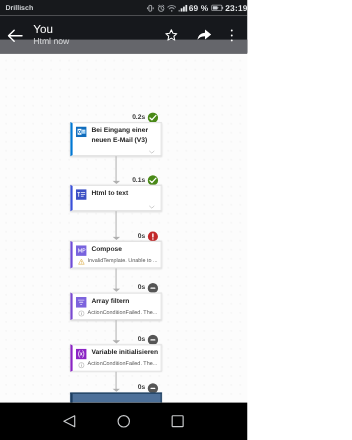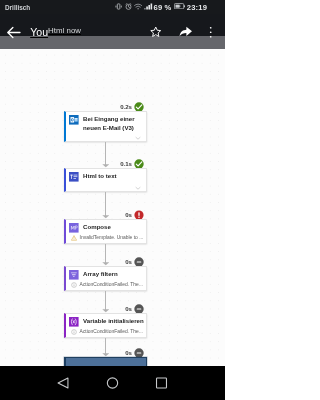--- a/index.html
+++ b/index.html
@@ -3,30 +3,30 @@
 <meta charset="utf-8">
 <style>
   html,body{margin:0;padding:0;}
   body{width:225px;height:400px;overflow:hidden;background:#fff;
        font-family:"Liberation Sans",sans-serif;-webkit-font-smoothing:antialiased;}
   .phone{position:relative;width:225px;height:400px;overflow:hidden;background:#fff;}
 
   
   .statusbar{position:absolute;left:0;top:0;width:225px;height:14px;background:#17191c;display:flex;align-items:center;}
   .carrier{color:#cfd2d5;font-size:6.4px;font-weight:bold;margin-left:5px;}
-  .sb-right{margin-left:auto;display:flex;margin-right:18px;}
+  .sb-right{margin-left:auto;display:flex;align-items:center;margin-right:0;}
   .sb-right>*{margin-left:2.2px;display:block;}
   .sb-text{color:#e6e8ea;font-size:7.6px;font-weight:bold;letter-spacing:0.15px;}
 
   
   .appbar{position:absolute;left:0;top:14px;width:225px;height:34px;background:#16181c;}
   .abrow{position:absolute;left:0;top:14px;width:225px;height:34px;display:flex;align-items:center;z-index:4;}
   .scrim{position:absolute;left:0;top:36px;width:225px;height:13px;background:#65666b;z-index:3;}
   .back-btn{margin-left:6.2px;width:15px;height:15px;display:flex;align-items:center;justify-content:center;margin-top:2px;}
-  .titles{margin-left:9px;display:flex;flex-direction:row;justify-content:center;margin-top:2px;text-decoration:underline;}
+  .titles{margin-left:9px;display:flex;flex-direction:column;justify-content:center;margin-top:2px;}
   .t1{color:#ffffff;font-size:10.6px;line-height:12px;}
   .t2{color:#d5d7d9;font-size:7.9px;line-height:9.5px;}
   .actions{margin-left:auto;display:flex;align-items:center;margin-right:12.5px;margin-top:2px;}
   .actions>*{margin-left:17px;display:block;}
 
   
   .canvas{position:absolute;left:0;top:49px;width:225px;height:317px;background:#fcfcfc;overflow:hidden;}
   .dots{position:absolute;left:0;top:0;right:0;bottom:0;
     background-image:radial-gradient(circle, #eeeeee 0.52px, rgba(0,0,0,0) 0.62px);
     background-size:8.2px 8.2px;background-position:1.5px 2px;}

